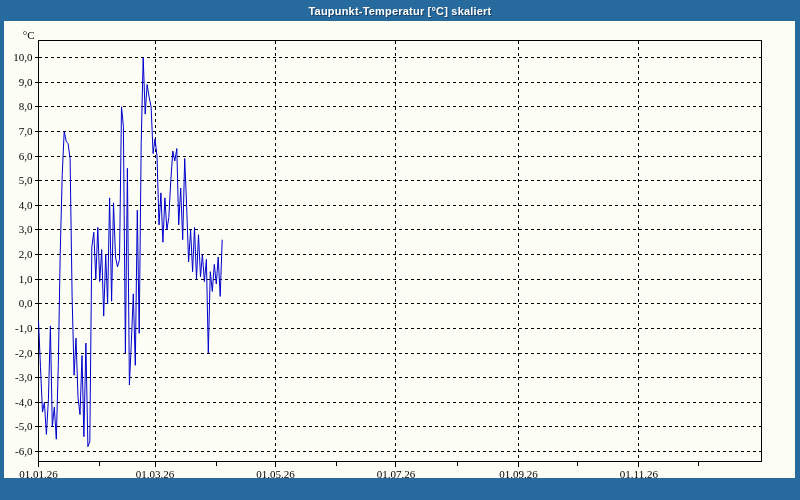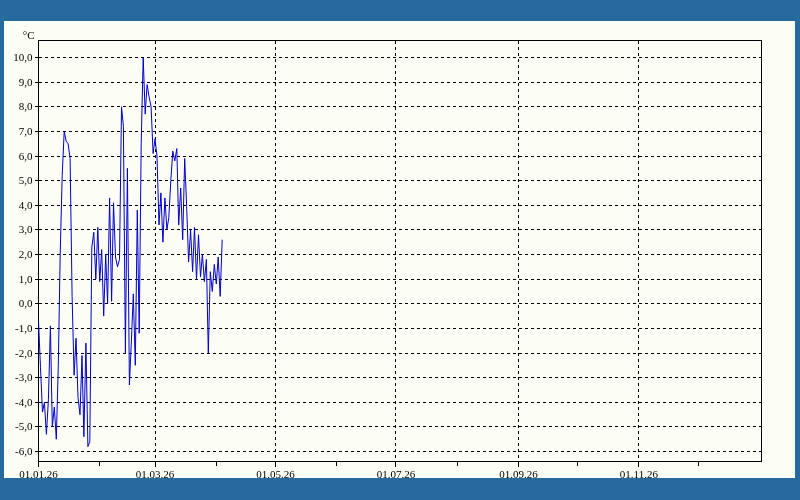--- a/index.html
+++ b/index.html
@@ -32,20 +32,23 @@
   }
   .tick-label {
     font-family: "Liberation Serif", serif;
     font-size: 11px; fill: #000000;
   }
 </style>
 </head>
 <body>
 
 <div class="window">
+  <div class="titlebar">
+    <span class="title-text">Taupunkt-Temperatur [°C] skaliert</span>
+  </div>
   <div class="content"></div>
   <svg id="chart-svg" viewBox="0 0 800 500" xmlns="http://www.w3.org/2000/svg">
       <line x1="38.5" y1="57.5" x2="761.5" y2="57.5" stroke="#000000" stroke-width="1" stroke-dasharray="3,3" shape-rendering="crispEdges"></line>
       <line x1="34.5" y1="57.5" x2="38.5" y2="57.5" stroke="#000000" stroke-width="1" shape-rendering="crispEdges"></line>
       <text x="32.5" y="61" text-anchor="end" class="tick-label">10,0</text>
       <line x1="38.5" y1="82.125" x2="761.5" y2="82.125" stroke="#000000" stroke-width="1" stroke-dasharray="3,3" shape-rendering="crispEdges"></line>
       <line x1="34.5" y1="82.125" x2="38.5" y2="82.125" stroke="#000000" stroke-width="1" shape-rendering="crispEdges"></line>
       <text x="32.5" y="85.625" text-anchor="end" class="tick-label">9,0</text>
       <line x1="38.5" y1="106.75" x2="761.5" y2="106.75" stroke="#000000" stroke-width="1" stroke-dasharray="3,3" shape-rendering="crispEdges"></line>
       <line x1="34.5" y1="106.75" x2="38.5" y2="106.75" stroke="#000000" stroke-width="1" shape-rendering="crispEdges"></line>

